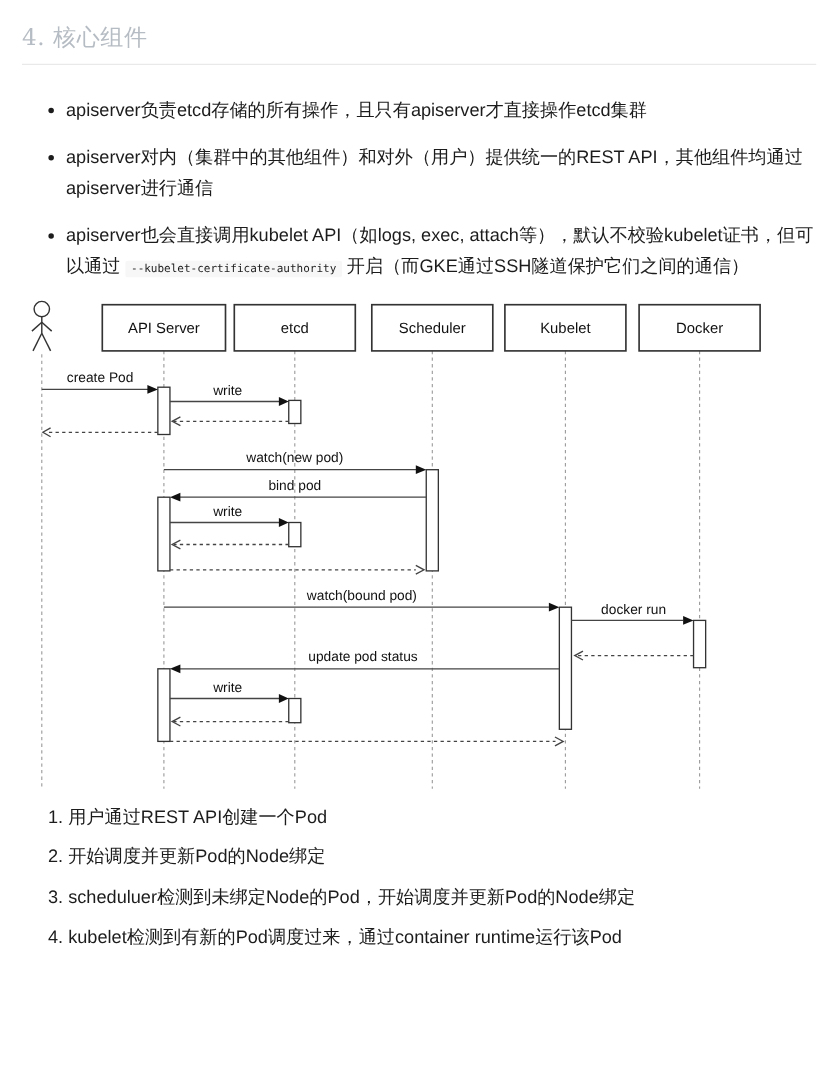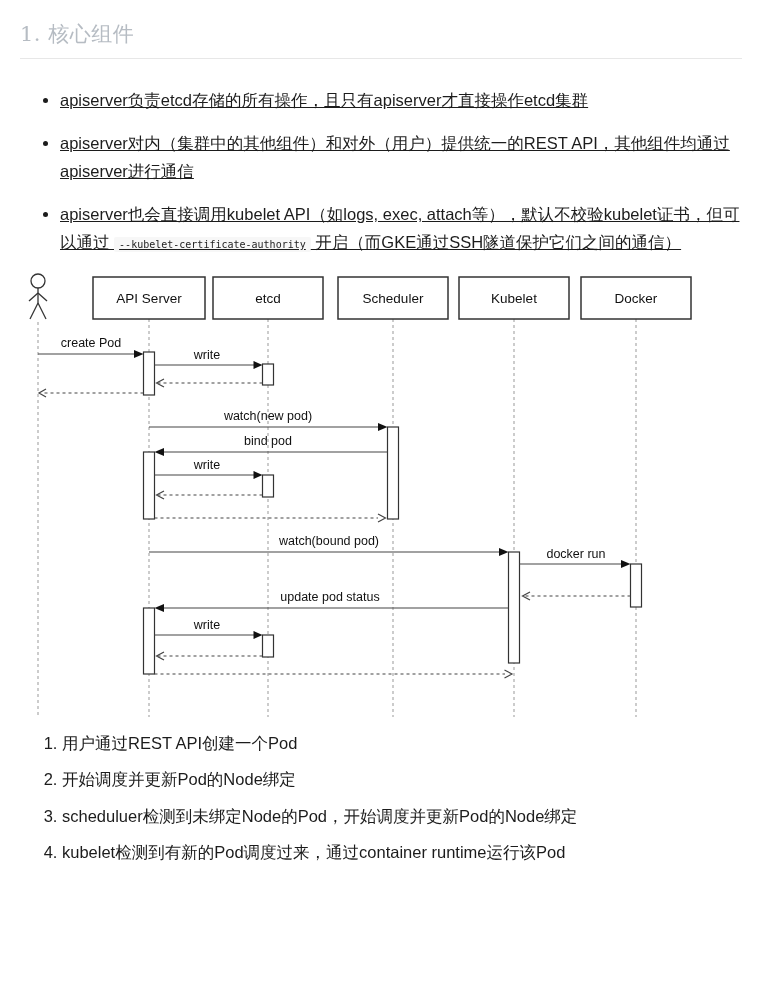--- a/index.html
+++ b/index.html
@@ -24,21 +24,21 @@
     margin:0 0 28px 0;
   }
 
   .bullets {
     margin:0 0 16px 0;
     padding-left:40px;
     font-size:16.5px;
     line-height:1.66;
     list-style:disc;
   }
-  .bullets > li { margin:16px 0 7px 0;text-decoration:underline; }
+  .bullets > li { margin:16px 0 7px 0; }
   .sub-bullets {
     list-style:circle;
     padding-left:42px;
     margin:4px 0 2px 0;
   }
   .sub-bullets > li { margin:0 0 4px 0; }
 
   .inline-code {
     font-family:"DejaVu Sans Mono","Liberation Mono",monospace;
     font-size:10px;
@@ -74,21 +74,21 @@
     font-size:16.5px;
     line-height:1.6;
   }
   .steps > li { margin:0 0 10px 0; }
 </style>
 </head>
 <body>
 
 <div class="page">
 
-  <h2 class="section-title">1. 核心组件</h2>
+  <h2 class="section-title">4. 核心组件</h2>
   <hr class="rule">
 
   <ul class="bullets">
     <li>
       <span>apiserver负责etcd存储的所有操作，且只有apiserver才直接操作etcd集群</span>
     </li>
     <li>
       <span>apiserver对内（集群中的其他组件）和对外（用户）提供统一的REST API，其他组件均通过apiserver进行通信</span>
     </li>
     <li>

